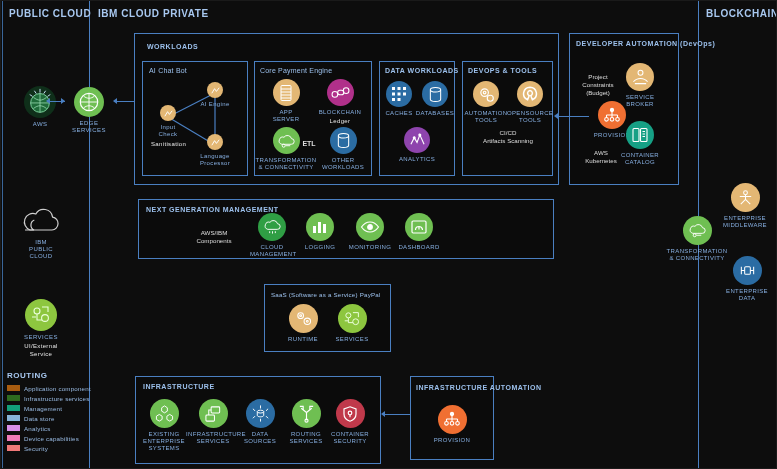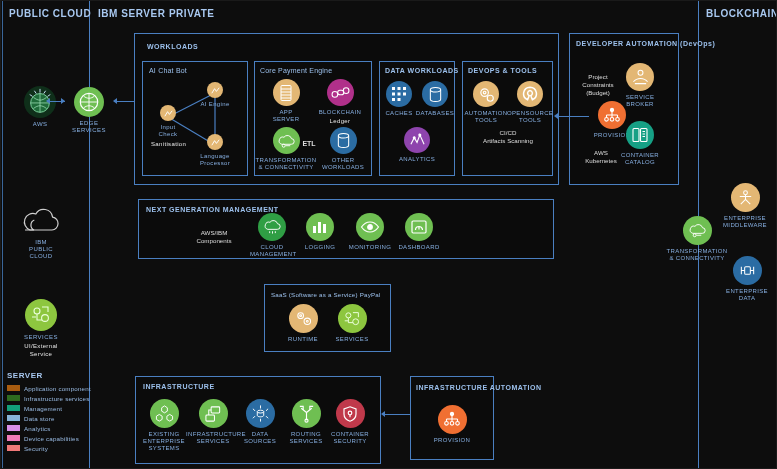--- a/index.html
+++ b/index.html
@@ -70,21 +70,21 @@
 <body>
 
 <div id="canvas">
 
   <div class="vline" style="left:88px;top:0;height:469px;"></div>
   <div class="vline" style="left:697px;top:0;height:469px;"></div>
   <div class="vline" style="left:1px;top:0;height:469px;background:#3a6699;"></div>
   <div class="vline" style="left:775px;top:0;height:469px;background:#3a6699;"></div>
 
   <div class="zone-title" style="left:8px;top:7px;">PUBLIC CLOUD</div>
-  <div class="zone-title" style="left:97px;top:7px;">IBM SERVER PRIVATE</div>
+  <div class="zone-title" style="left:97px;top:7px;">IBM CLOUD PRIVATE</div>
   <div class="zone-title" style="left:705px;top:7px;">BLOCKCHAIN</div>
 
   <div class="node" style="left:10px;top:85px;width:58px;">
     <div class="disc" style="width:32px;height:32px;background:#0f2f1a;">
       <svg width="30" height="30" viewBox="0 0 32 32">
           <circle cx="16" cy="17" r="10" fill="#1f6b3a" stroke="#7fd4a0" stroke-width="1"></circle>
           <path d="M6 17h20M16 7v20M9 11c5 4 9 4 14 0M9 23c5-4 9-4 14 0" stroke="#9fe0b8" stroke-width=".8" fill="none"></path>
           <g stroke="#cfe8ff" stroke-width="1">
             <path d="M16 2v4M10 4l2 3M22 4l-2 3M5 8l3 2M27 8l-3 2"></path>
           </g>
@@ -497,21 +497,21 @@
           <rect x="7" y="5" width="6" height="8" rx="1.2"></rect>
           <path d="M3.5 5v8M16.5 5v8M7 9H3.5M13 9h3.5"></path>
         </svg>
     </div>
     <div class="cap">ENTERPRISE
 DATA</div>
   </div>
   <div class="conn v" style="left:697px;top:252px;height:22px;"></div>
 
   <div id="legend">
-    <div class="lg-title">SERVER</div>
+    <div class="lg-title">ROUTING</div>
     <div class="lg-row">
       <span class="lg-sw" style="background:#a85c10;"></span>
       <span class="lg-tx">Application component</span>
     </div>
     <div class="lg-row">
       <span class="lg-sw" style="background:#2d6b1f;"></span>
       <span class="lg-tx">Infrastructure services</span>
     </div>
     <div class="lg-row">
       <span class="lg-sw" style="background:#12a07a;"></span>

